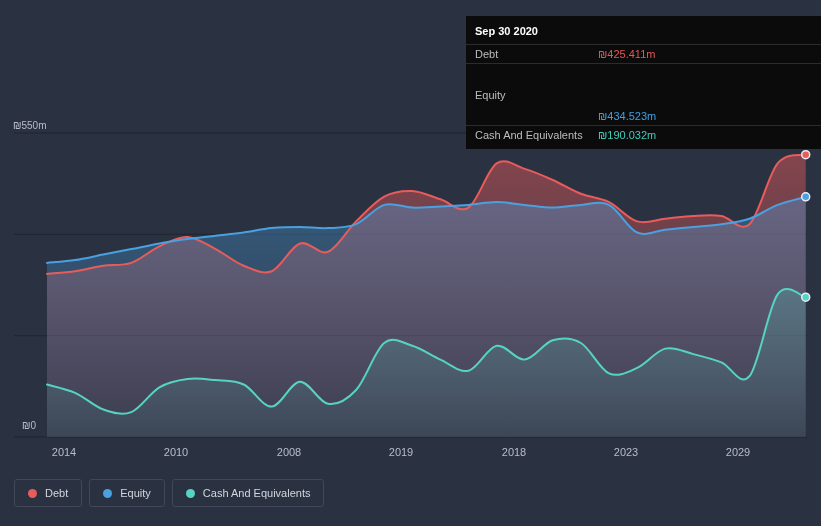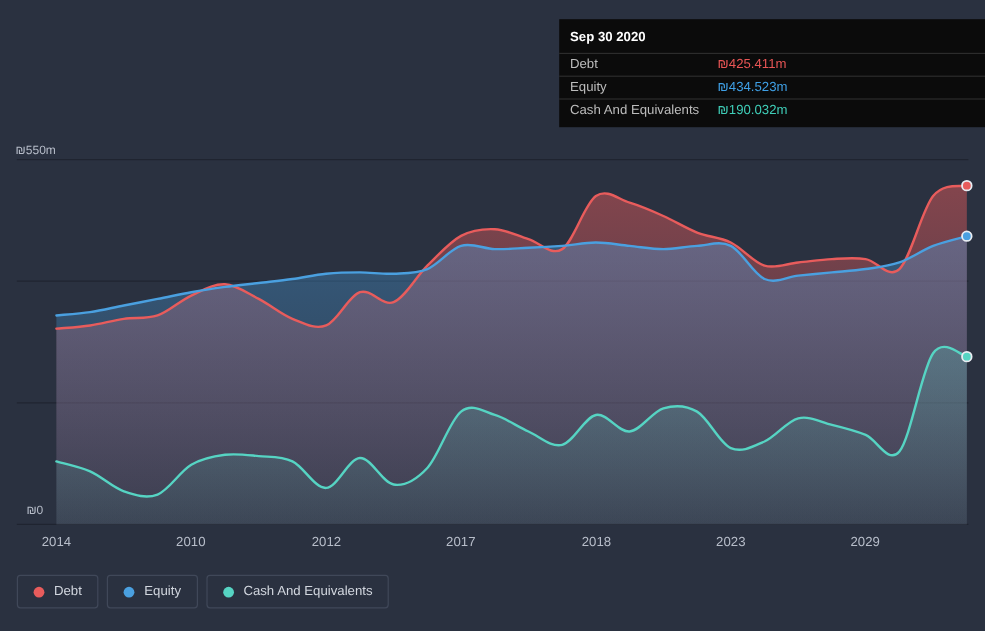--- a/index.html
+++ b/index.html
@@ -7,33 +7,33 @@
        font-family:"Liberation Sans","DejaVu Sans",sans-serif;}
   .page{position:absolute;inset:0;}
 
   
   #chart-svg{position:absolute;left:0;top:0;}
 
   
   .y-label{position:absolute;font-size:10px;color:#b7bdc9;}
   .y-label-top{left:13px;top:120px;}
   .y-label-bottom{left:22px;top:420px;}
-  .x-axis{position:absolute;left:0;top:446px;width:652px;height:16px;}
+  .x-axis{position:absolute;left:17px;top:446px;width:652px;height:16px;}
   .x-tick{position:absolute;transform:translateX(-50%);font-size:11px;color:#b7bdc9;}
 
   
   .tooltip{position:absolute;left:466px;top:16px;width:362px;background:#0b0b0b;
            color:#fff;font-size:11px;padding:3px 0 5px;box-sizing:border-box;}
   .tt-header{font-weight:bold;padding:6px 9px 7px;color:#fff;}
   .tt-row{display:flex;align-items:center;padding:3px 9px;border-top:1px solid #2c2c2c;}
   .tt-row.no-border{border-top:none;}
   .tt-label{width:123px;color:#bdbdbd;flex:none;}
   .tt-value{color:#fff;}
   .v-debt{color:#e85555;}
-  .v-equity{color:#3fa0e6;}
+  .v-equity{color:#3fa0e6;margin-top:43px;}
   .v-cash{color:#3fceb8;}
   .v-ratio-num{color:#fff;font-weight:bold;}
   .v-ratio-label{color:#bdbdbd;}
 
   
   .legend{position:absolute;left:14px;top:479px;display:flex;gap:7px;}
   .legend-item{display:flex;align-items:center;gap:8px;border:1px solid #404859;
                border-radius:3px;padding:7px 13px;font-size:11px;color:#d2d7df;
                background:transparent;cursor:pointer;}
   .dot{width:9px;height:9px;border-radius:50%;flex:none;}
@@ -72,22 +72,22 @@
       <circle cx="805.7" cy="196.8" r="4" fill="#4aa0e0" stroke="#e8ecf2" stroke-width="1.5"></circle>
       <circle cx="805.7" cy="297.2" r="4" fill="#56d4c3" stroke="#e8ecf2" stroke-width="1.5"></circle>
     </svg>
 
   <span class="y-label y-label-top">₪550m</span>
   <span class="y-label y-label-bottom">₪0</span>
 
   <div class="x-axis">
     <span class="x-tick" style="left:47px">2014</span>
     <span class="x-tick" style="left:159px">2010</span>
-    <span class="x-tick" style="left:272px">2012</span>
-    <span class="x-tick" style="left:384px">2017</span>
+    <span class="x-tick" style="left:272px">2008</span>
+    <span class="x-tick" style="left:384px">2019</span>
     <span class="x-tick" style="left:497px">2018</span>
     <span class="x-tick" style="left:609px">2023</span>
     <span class="x-tick" style="left:721px">2029</span>
   </div>
 
   <div class="tooltip">
     <div class="tt-header">Sep 30 2020</div>
     <div class="tt-row">
       <span class="tt-label">Debt</span>
       <span class="tt-value v-debt">₪425.411m</span>

